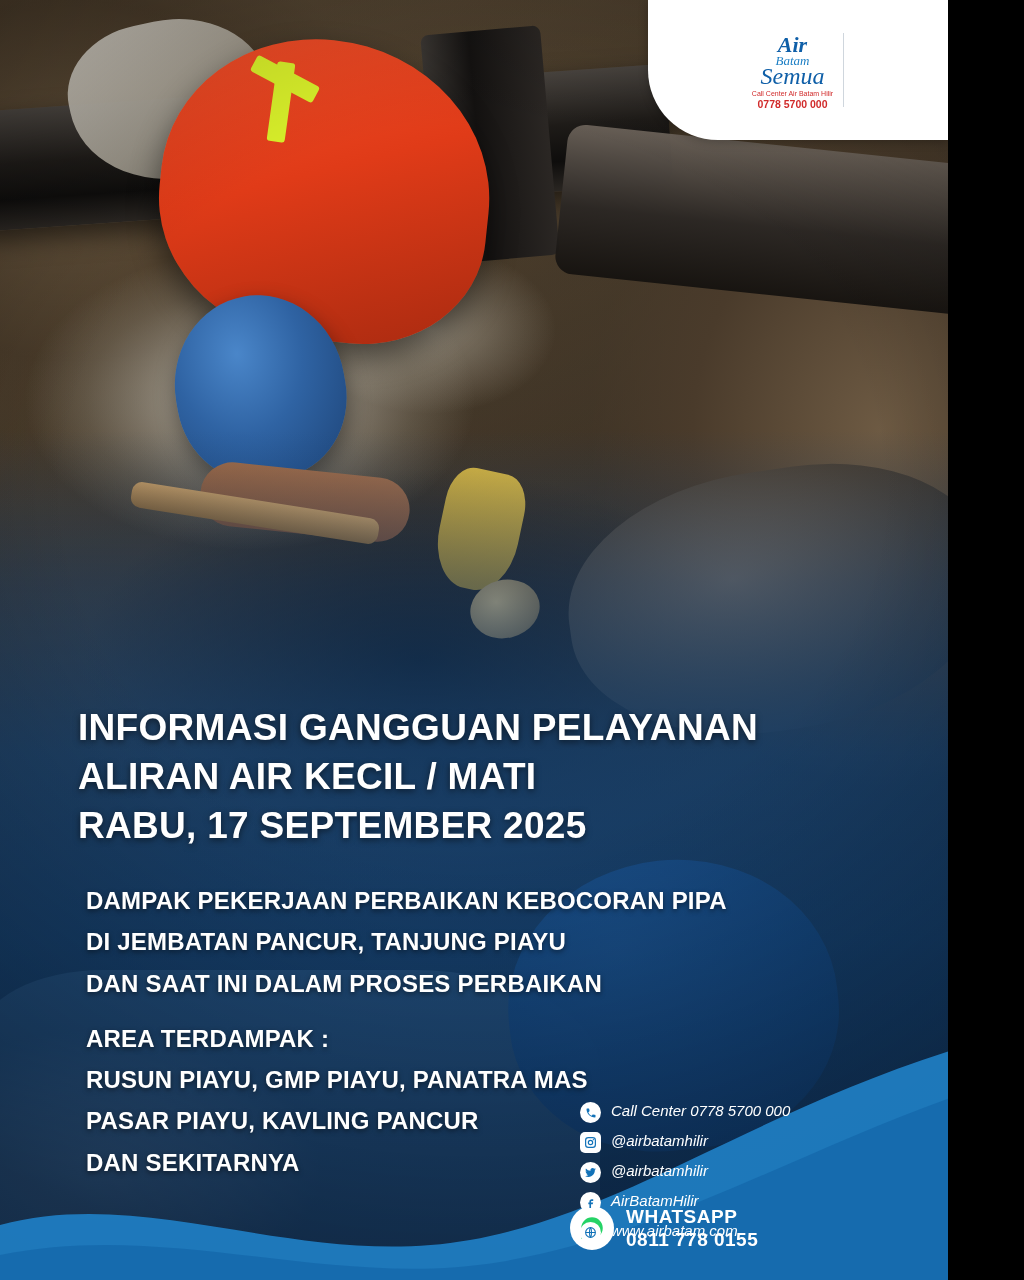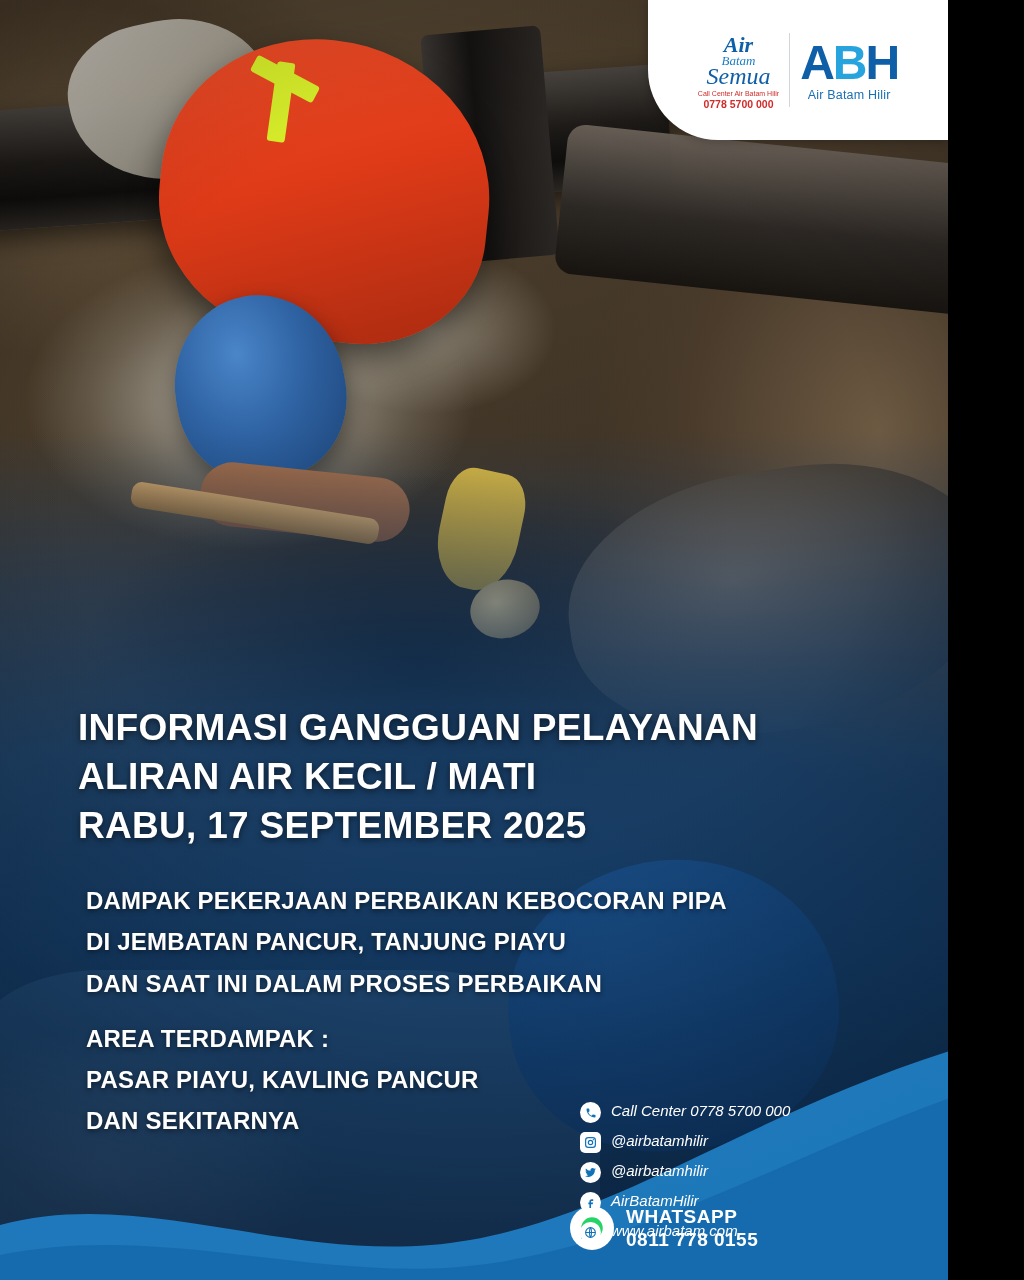--- a/index.html
+++ b/index.html
@@ -383,38 +383,35 @@
 
   <div class="logo-card">
     <div class="logo-left">
       <div class="logo-air">Air</div>
       <div class="logo-untuk">Batam</div>
       <div class="logo-semua">Semua</div>
       <div class="logo-callcenter">Call Center Air Batam Hilir</div>
       <div class="logo-phone">0778 5700 000</div>
     </div>
     <div class="logo-divider"></div>
-    <div class="logo-right">
-      <div class="logo-abh">A<span class="d-accent">B</span>H</div>
-      <div class="logo-abh-sub">Air Batam Hilir</div>
-    </div>
   </div>
 
   <div class="headline">
     <div>INFORMASI GANGGUAN PELAYANAN</div>
     <div>ALIRAN AIR KECIL / MATI</div>
     <div>RABU, 17 SEPTEMBER 2025</div>
   </div>
 
   <div class="body-block">
     <div>DAMPAK PEKERJAAN PERBAIKAN KEBOCORAN PIPA</div>
     <div>DI JEMBATAN PANCUR, TANJUNG PIAYU</div>
     <div>DAN SAAT INI DALAM PROSES PERBAIKAN</div>
     <div class="gap"></div>
     <div>AREA TERDAMPAK :</div>
+    <div>RUSUN PIAYU, GMP PIAYU, PANATRA MAS</div>
     <div>PASAR PIAYU, KAVLING PANCUR</div>
     <div>DAN SEKITARNYA</div>
   </div>
 
   <div class="whatsapp">
     <div class="wa-icon">
       <svg width="26" height="26" viewBox="0 0 24 24" fill="#25d366">
         <path d="M12.04 2C6.58 2 2.13 6.45 2.13 11.91c0 1.75.46 3.46 1.32 4.96L2 22l5.25-1.38c1.45.79 3.08 1.21 4.79 1.21 5.46 0 9.91-4.45 9.91-9.91C21.95 6.45 17.5 2 12.04 2zm5.8 14.06c-.24.68-1.4 1.3-1.93 1.35-.5.05-.95.23-3.2-.67-2.69-1.06-4.4-3.8-4.53-3.98-.13-.18-1.09-1.45-1.09-2.76 0-1.31.69-1.96.93-2.22.24-.27.53-.33.7-.33.18 0 .35 0 .5.01.16.01.38-.06.59.45.21.51.73 1.77.79 1.9.07.13.11.28.02.45-.09.18-.13.29-.26.44-.13.15-.28.34-.4.46-.13.13-.27.28-.12.54.15.27.67 1.1 1.43 1.78.98.87 1.8 1.14 2.06 1.27.26.13.41.11.56-.07.15-.18.65-.76.82-1.02.18-.27.35-.22.59-.13.24.09 1.5.71 1.76.84.26.13.43.2.49.31.07.11.07.63-.17 1.31z"></path>
       </svg>
     </div>

